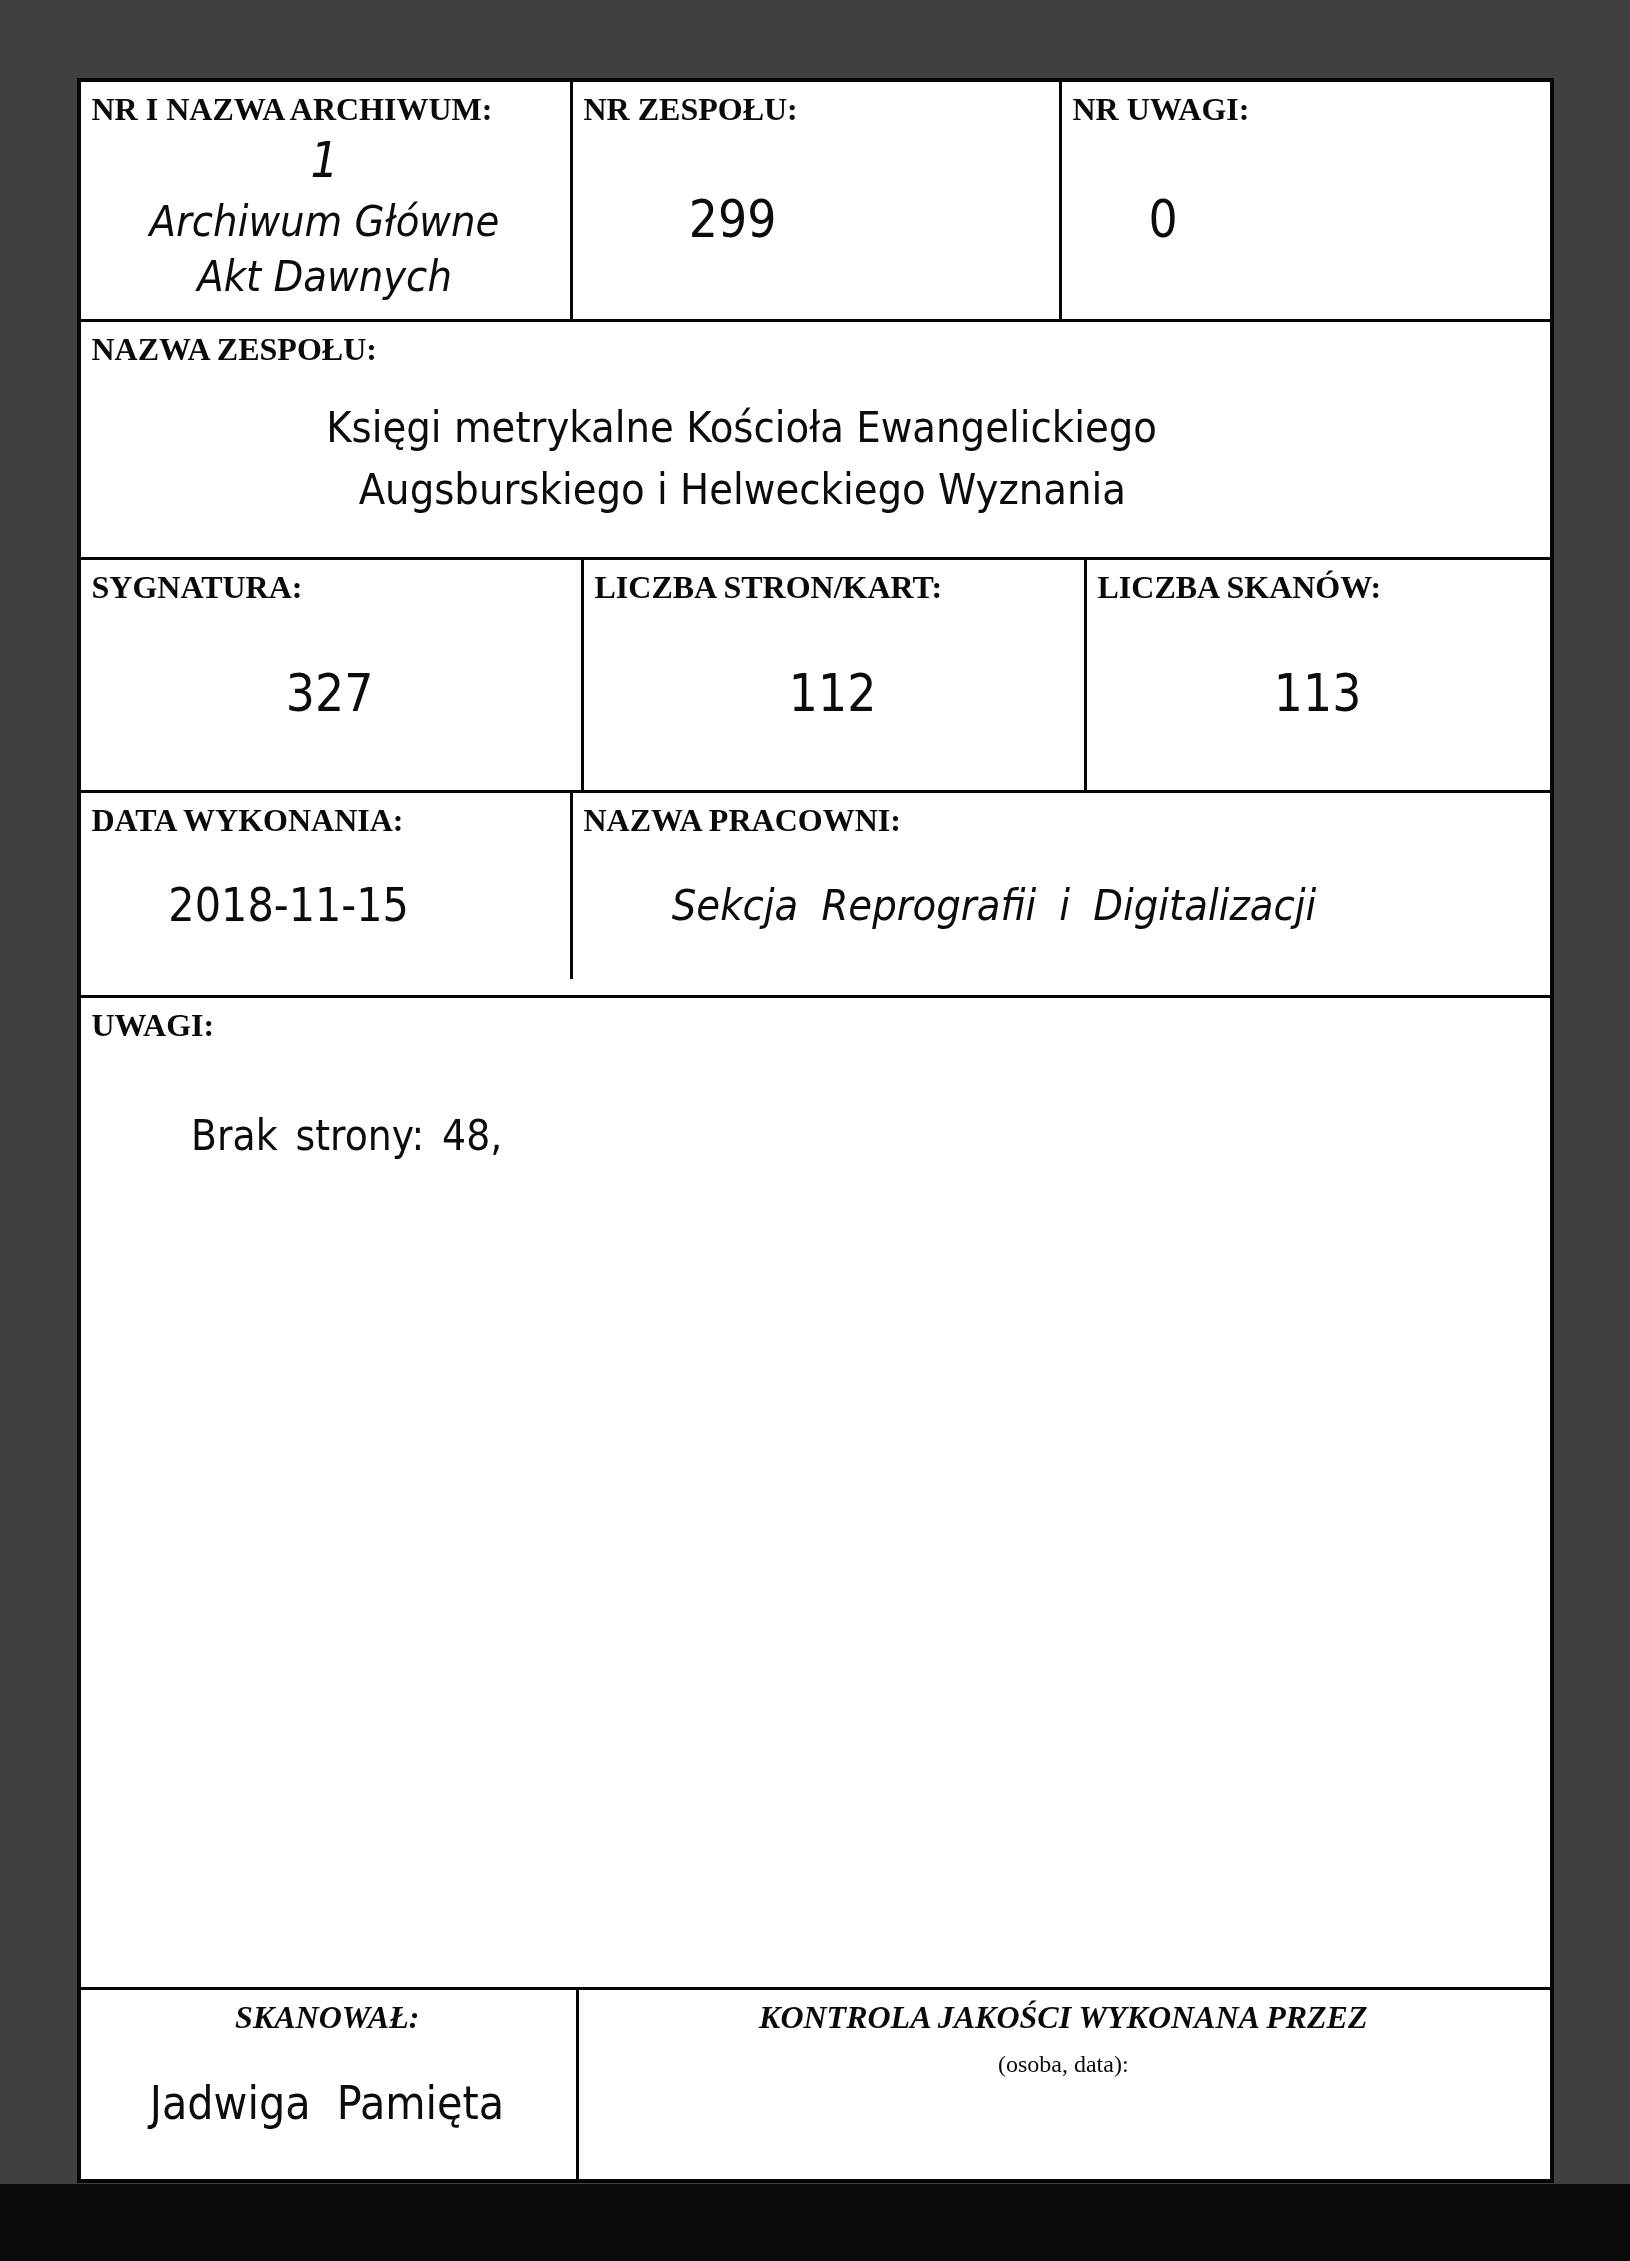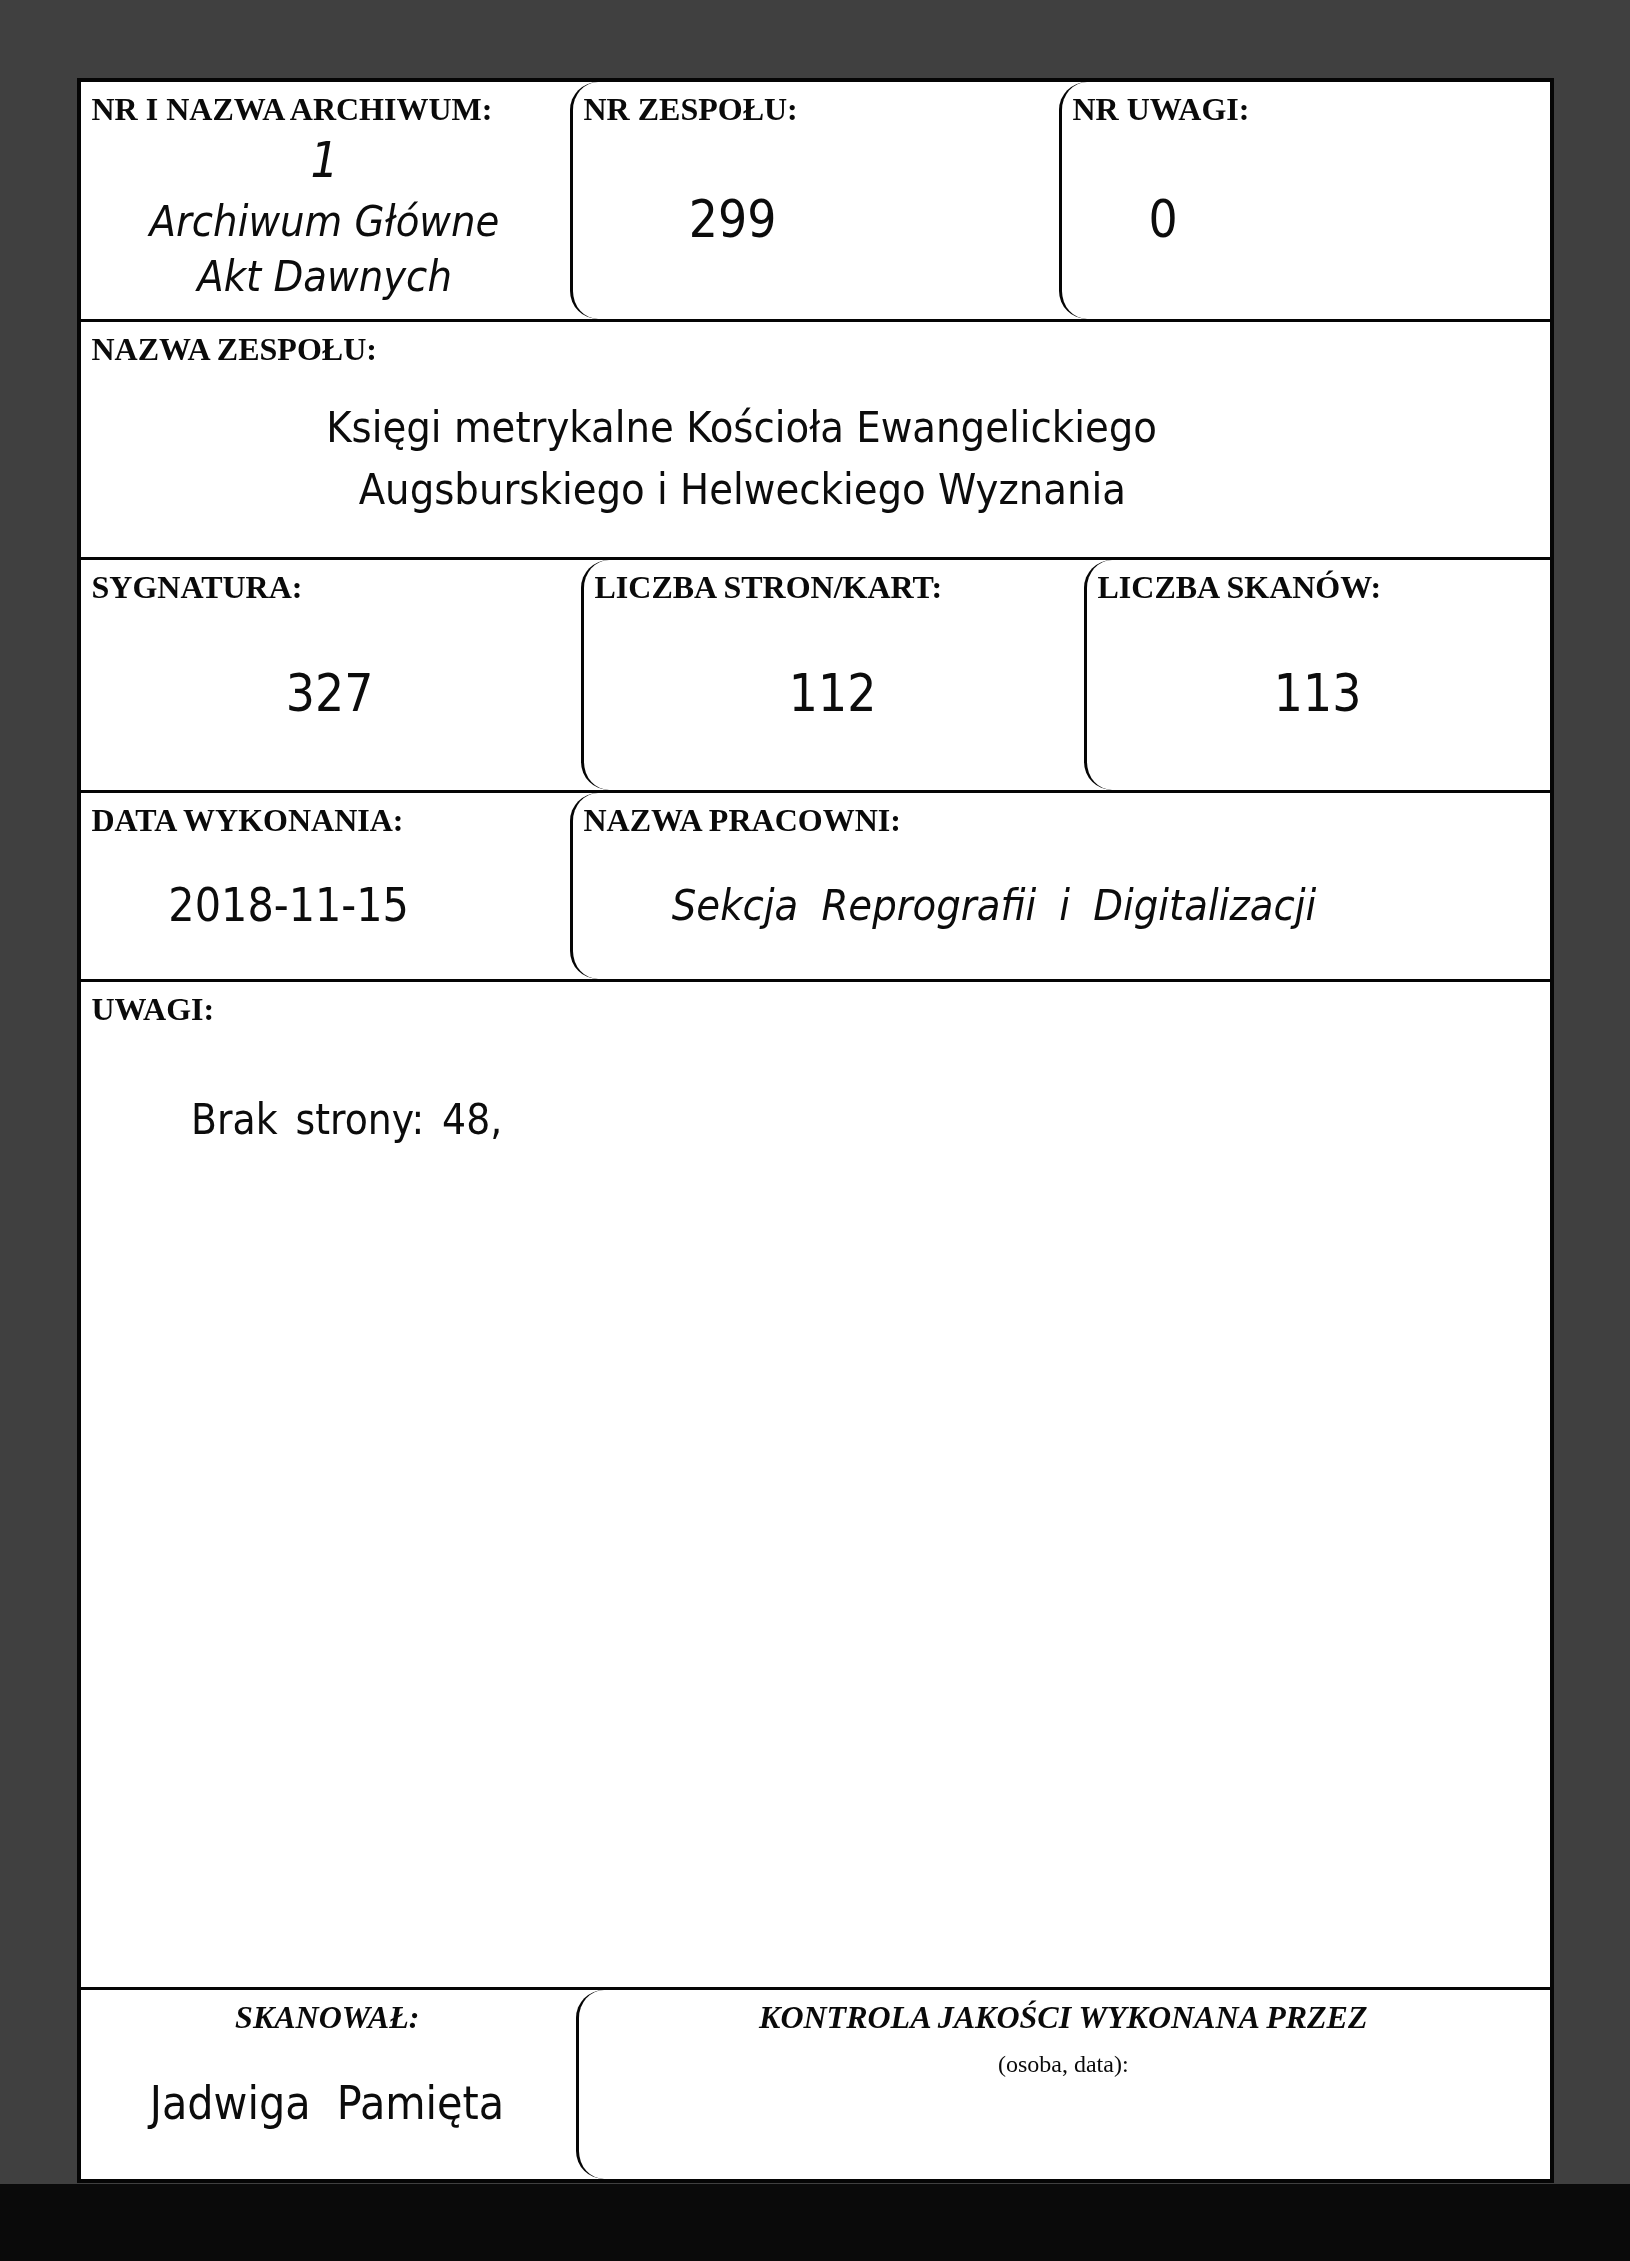--- a/index.html
+++ b/index.html
@@ -21,21 +21,21 @@
     background:#ffffff;
   }
   .row{display:flex;flex-direction:row;box-sizing:border-box;flex:0 0 auto;}
   .row + .row{border-top:3.3px solid #050505;}
   .cell{
     box-sizing:border-box;
     display:flex;flex-direction:column;
     padding:10.5px 13px 6.6px 10.5px;
     overflow:hidden;
   }
-  .cell + .cell{border-left:3.3px solid #050505;border-radius:28px;}
+  .cell + .cell{border-left:3.3px solid #050505;}
   .label{
     font-family:"Liberation Serif", serif;
     font-weight:bold;
     font-size:32px;
     letter-spacing:0px;
     white-space:nowrap;
     line-height:1.05;
   }
   .label-center{text-align:center;white-space:normal;font-style:italic;}
   .sublabel{
@@ -69,21 +69,21 @@
   .r2{height:238px;}
   .fondname-wrap{width:84%;align-self:flex-start;margin-left:3%;}
   .fondname-line{font-size:43px;line-height:62px;white-space:nowrap;}
   
   .r3{height:233px;}
   
   .r4{height:189px;}
   .date-val{font-size:46px;margin-right:72px;}
   .workshop-val{font-size:43px;margin-right:132px;word-spacing:12px;}
   
-  .r5{flex:1 1 auto;}
+  .r5{flex:1 1 auto;margin-top:16px;}
   .remark-wrap{align-items:flex-start;justify-content:flex-start;}
   .remark-val{
     font-size:42px;margin-left:99px;margin-top:69px;
     transform-origin:left center;word-spacing:6.6px;
   }
   
   .r6{height:192px;}
   .person-val{font-size:46px;word-spacing:14.5px;}
   .qc-val{font-size:46px;}
   .c1{width:489px;flex:0 0 489px;}

